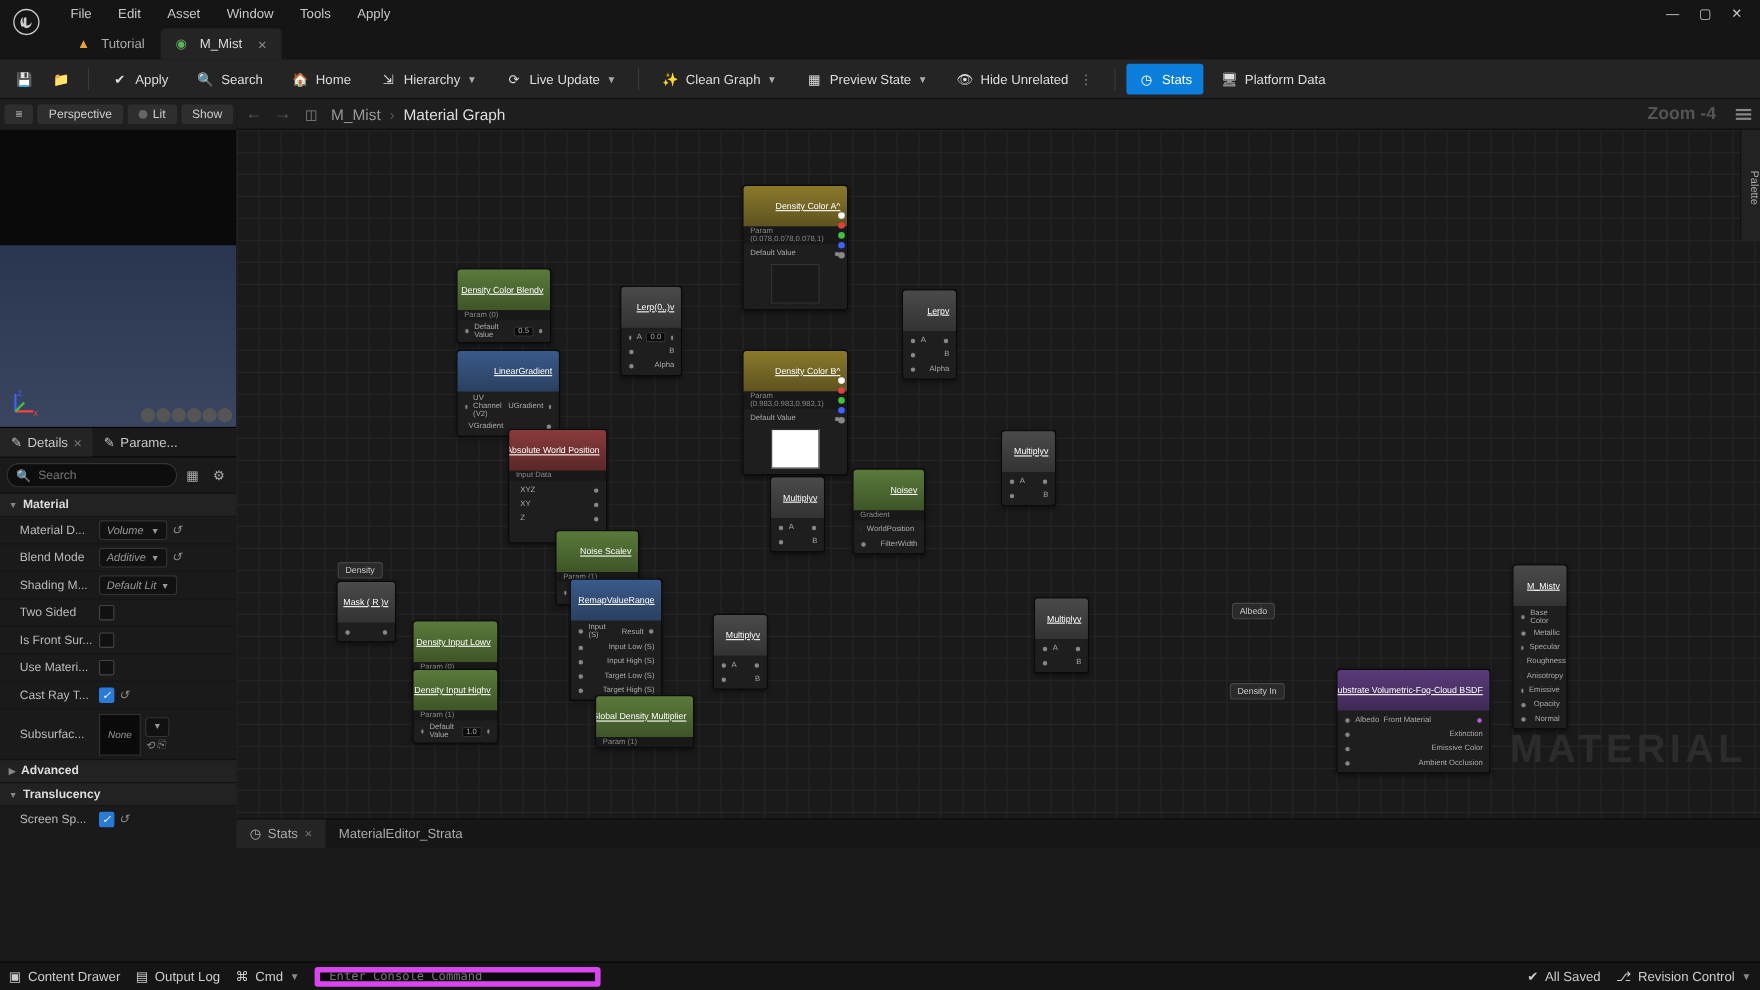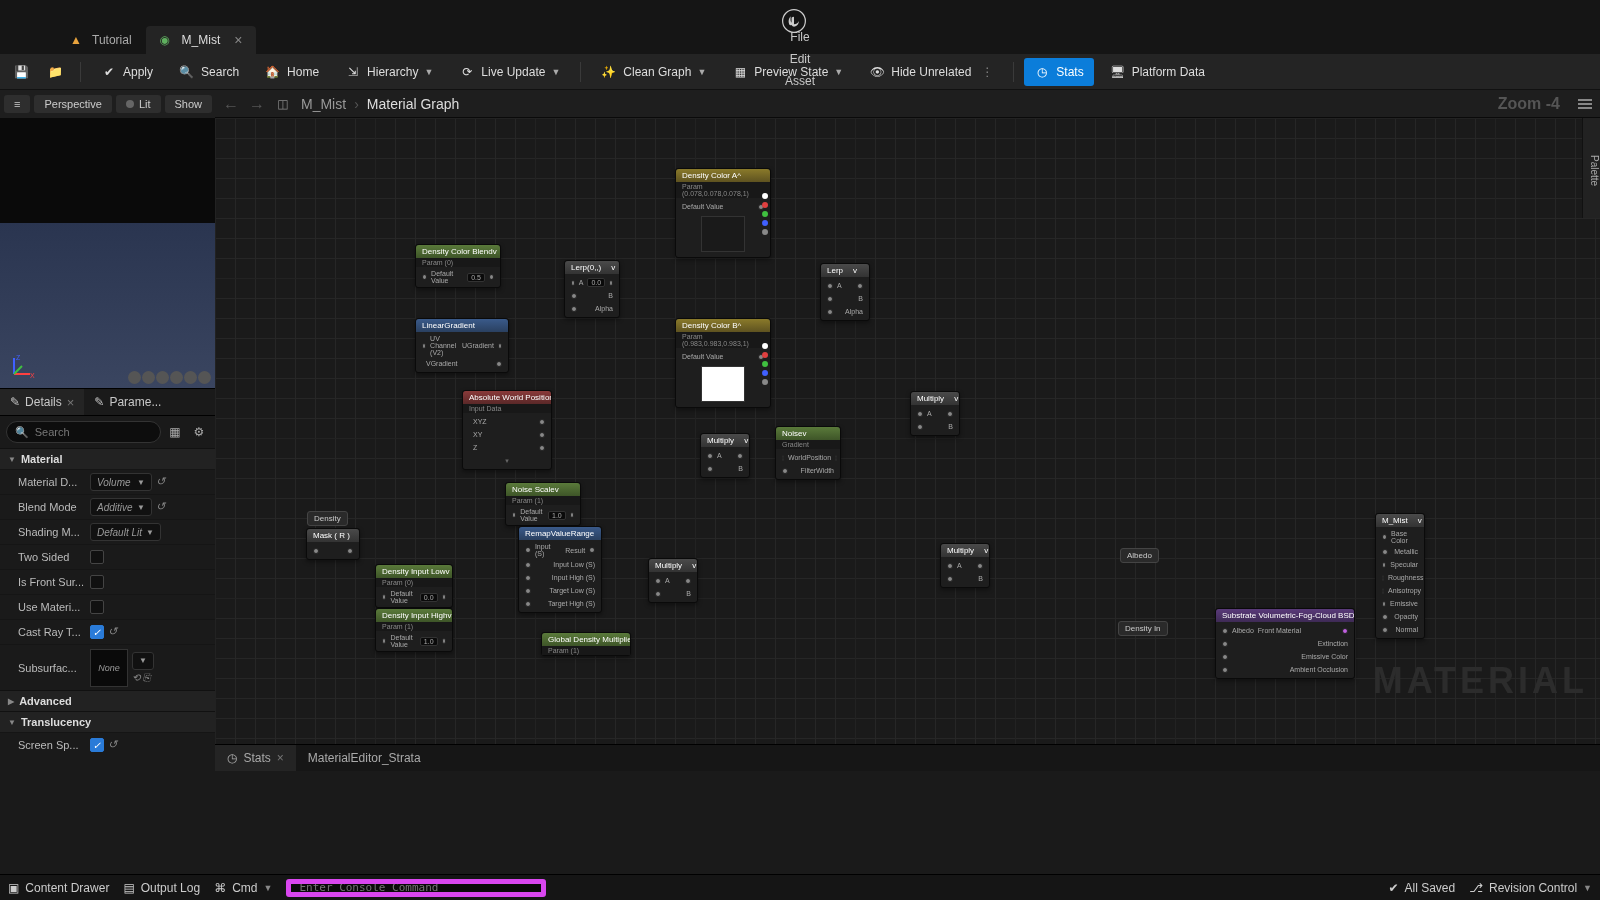--- a/index.html
+++ b/index.html
@@ -1,17 +1,17 @@
 <!DOCTYPE html>
 <html><head>
 <meta charset="utf-8">
 <style>
 * { margin:0; padding:0; box-sizing:border-box; font-family:"Segoe UI",Arial,sans-serif; }
 body { background:#0f0f0f; color:#c8c8c8; width:1600px; height:900px; overflow:hidden; font-size:12px; }
-.menubar { height:24px; background:#151515; display:flex; align-items:center; padding:0 8px;flex-direction:column; }
+.menubar { height:24px; background:#151515; display:flex; align-items:center; padding:0 8px; }
 .menubar .logo { width:32px; height:32px; margin-right:12px; display:flex; align-items:center; justify-content:center; position:relative; top:8px; }
 .menubar .logo svg { width:26px; height:26px; }
 .menubar .item { padding:4px 12px; font-size:12px; color:#c8c8c8; cursor:default; }
 .menubar .wbtns { margin-left:auto; display:flex; gap:18px; padding-right:8px; color:#c8c8c8; }
 .tabbar { height:30px; background:#151515; display:flex; align-items:flex-end; padding-left:56px; }
 .tab { height:28px; padding:0 14px; display:flex; align-items:center; gap:8px; font-size:12px; color:#aaa; border-radius:4px 4px 0 0; }
 .tab.active { background:#242424; color:#ddd; }
 .tab .ico { width:14px; height:14px; display:inline-block; }
 .tab .close { color:#888; font-size:14px; margin-left:6px; }
 .toolbar { height:36px; background:#242424; display:flex; align-items:center; padding:0 8px; gap:6px; border-bottom:1px solid #111; }
@@ -71,26 +71,26 @@
     linear-gradient(90deg,#222 1px,transparent 1px),
     linear-gradient(#262626 1px,transparent 1px),
     linear-gradient(90deg,#262626 1px,transparent 1px);
   background-size:160px 160px,160px 160px,20px 20px,20px 20px;
 }
 .watermark { position:absolute; right:12px; bottom:42px; font-size:36px; font-weight:800; color:#2c2c2c; letter-spacing:4px; }
 svg.wires { position:absolute; inset:0; pointer-events:none; }
 svg.wires path { stroke:#bdbdbd; stroke-width:1.4; fill:none; }
 
 .node { position:absolute; background:#1e1e1e; border:1px solid #0a0a0a; border-radius:3px; font-size:8px; box-shadow:0 2px 4px rgba(0,0,0,.4); }
-.node .hdr { padding:2px 6px; border-radius:3px 3px 0 0; color:#fff; font-size:8px; display:flex; align-items:center; justify-content:flex-start; white-space:nowrap; overflow:hidden;}
+.node .hdr { padding:14px 6px; border-radius:3px 3px 0 0; color:#fff; font-size:8px; display:flex; align-items:center; justify-content:flex-end; white-space:nowrap; overflow:hidden;text-decoration:underline;}
 .node .hdr.green { background:linear-gradient(#5a7a3a,#3e5528); }
 .node .hdr.olive { background:linear-gradient(#8a7a2a,#5e5220); }
 .node .hdr.blue { background:linear-gradient(#3a5a8a,#2a4060); }
 .node .hdr.red { background:linear-gradient(#8a3a3a,#5a2828); }
-.node .hdr.grey { background:linear-gradient(#4a4a4a,#333);gap:10px; }
+.node .hdr.grey { background:linear-gradient(#4a4a4a,#333); }
 .node .hdr.purple { background:linear-gradient(#5a3a7a,#3e2a55); }
 .node .sub { font-size:7px; color:#888; padding:1px 6px; background:#181818;}
 .node .body { padding:3px 6px; display:flex; flex-direction:column; gap:2px; }
 .node .row { display:flex; align-items:center; justify-content:space-between; gap:4px; font-size:7px; color:#aaa; min-height:11px; }
 .node .row .pin { width:6px; height:6px; border-radius:50%; background:#888; border:1px solid #222;}
 .node .row .pin.out { margin-left:auto;}
 .node .row .val { background:#0a0a0a; border:1px solid #333; padding:0 3px; border-radius:2px; font-size:7px;}
 .node .swatch { width:44px; height:36px; margin:2px auto; border:1px solid #333; }
 .node .swatch.dark { background:#1a1a1a;}
 .node .swatch.white { background:#fff;}

